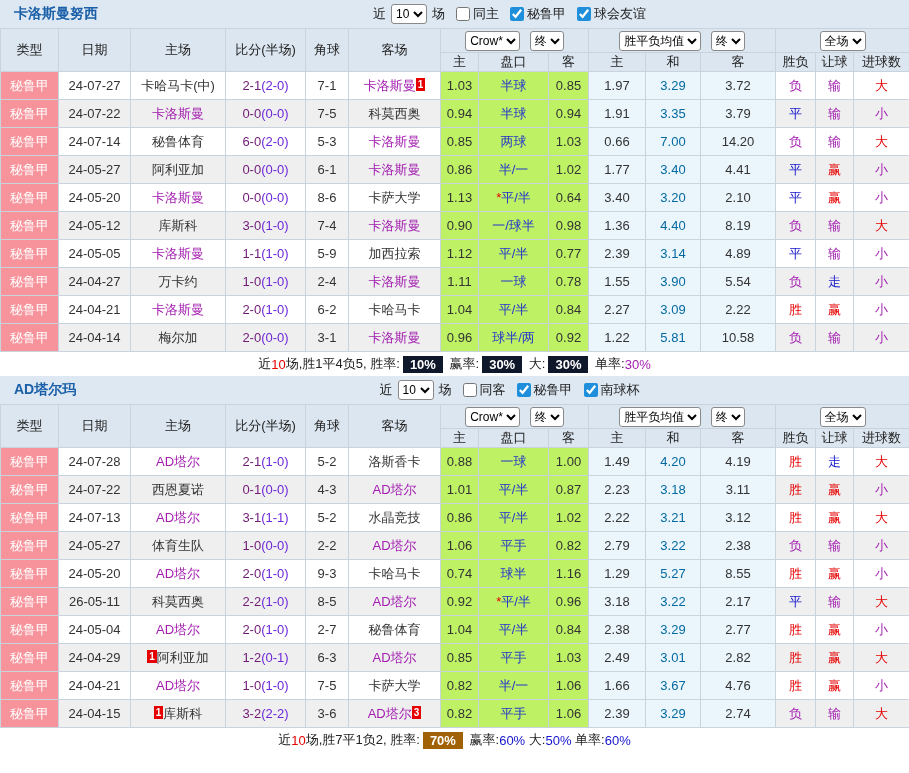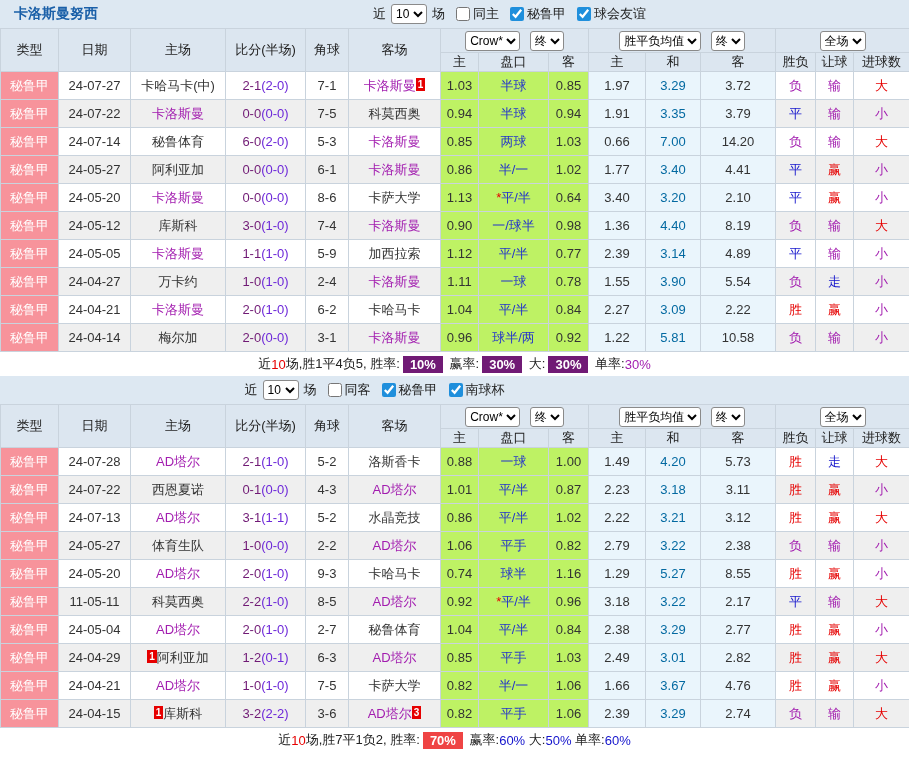--- a/index.html
+++ b/index.html
@@ -29,22 +29,22 @@
   tbody tr td.col-handicap{color:#2233cc}
   tbody tr td.col-draw{color:#0369a1}
   .score-full{color:#701a75}
   .score-half{color:#6d28d9}
   .badge{display:inline-block;background:#e60000;color:#fff;font-size:10px;line-height:13px;padding:0 2px;vertical-align:2px;font-weight:bold}
   .star{color:#e60000;font-style:normal}
   .c-red{color:#e60000}.c-green{color:#a21caf}.c-blue{color:#1414cc}
   .summary{height:24px;display:flex;align-items:center;justify-content:center;font-size:13px;color:#222;background:#fff}
   .summary span{white-space:pre}
   .pct-badge{color:#fff;padding:1px 7px;margin:0 3px;font-weight:bold}
-  .pct-green{background:#701a75}
-  .pct-red{background:#ef4444}
+  .pct-green{background:#0f172a}
+  .pct-red{background:#a16207}
 </style>
 </head>
 <body>
 
 <div class="app">
 
 
   <div>
     <div class="section-band">
       <span class="team-name">卡洛斯曼努西</span>
@@ -292,20 +292,21 @@
         <span class="pct-badge pct-green">30%</span>
         <span> 大:</span>
         <span class="pct-badge pct-green">30%</span>
         <span> 单率:</span>
         <span class="c-green">30%</span>
       </div>
   </div>
 
   <div>
     <div class="section-band">
+      <span class="team-name">AD塔尔玛</span>
       <div class="filters">
         <span>近</span>
         <select><option>10</option></select>
         <span>场</span>
         <input type="checkbox" style="">
         <span>同客</span>
         <input type="checkbox" checked="" style="">
         <span>秘鲁甲</span>
         <input type="checkbox" checked="" style="">
         <span>南球杯</span>
@@ -367,21 +368,21 @@
     <td>24-07-28</td>
     <td><span class="c-green">AD塔尔</span></td>
     <td><span class="score-full">2-1</span><span class="score-half">(1-0)</span></td>
     <td>5-2</td>
     <td><span>洛斯香卡</span></td>
     <td class="col-odds">0.88</td>
     <td class="col-handicap">一球</td>
     <td class="col-odds">1.00</td>
     <td class="col-avg">1.49</td>
     <td class="col-avg col-draw">4.20</td>
-    <td class="col-avg">5.73</td>
+    <td class="col-avg">4.19</td>
     <td class="c-red">胜</td>
     <td class="c-blue">走</td>
     <td class="c-red">大</td>
   </tr>
           <tr>
     <td class="col-type">秘鲁甲</td>
     <td>24-07-22</td>
     <td><span>西恩夏诺</span></td>
     <td><span class="score-full">0-1</span><span class="score-half">(0-0)</span></td>
     <td>4-3</td>
@@ -442,21 +443,21 @@
     <td class="col-odds">1.16</td>
     <td class="col-avg">1.29</td>
     <td class="col-avg col-draw">5.27</td>
     <td class="col-avg">8.55</td>
     <td class="c-red">胜</td>
     <td class="c-red">赢</td>
     <td class="c-green">小</td>
   </tr>
           <tr>
     <td class="col-type">秘鲁甲</td>
-    <td>11-05-11</td>
+    <td>26-05-11</td>
     <td><span>科莫西奥</span></td>
     <td><span class="score-full">2-2</span><span class="score-half">(1-0)</span></td>
     <td>8-5</td>
     <td><span class="c-green">AD塔尔</span></td>
     <td class="col-odds">0.92</td>
     <td class="col-handicap"><i class="star">*</i>平/半</td>
     <td class="col-odds">0.96</td>
     <td class="col-avg">3.18</td>
     <td class="col-avg col-draw">3.22</td>
     <td class="col-avg">2.17</td>

